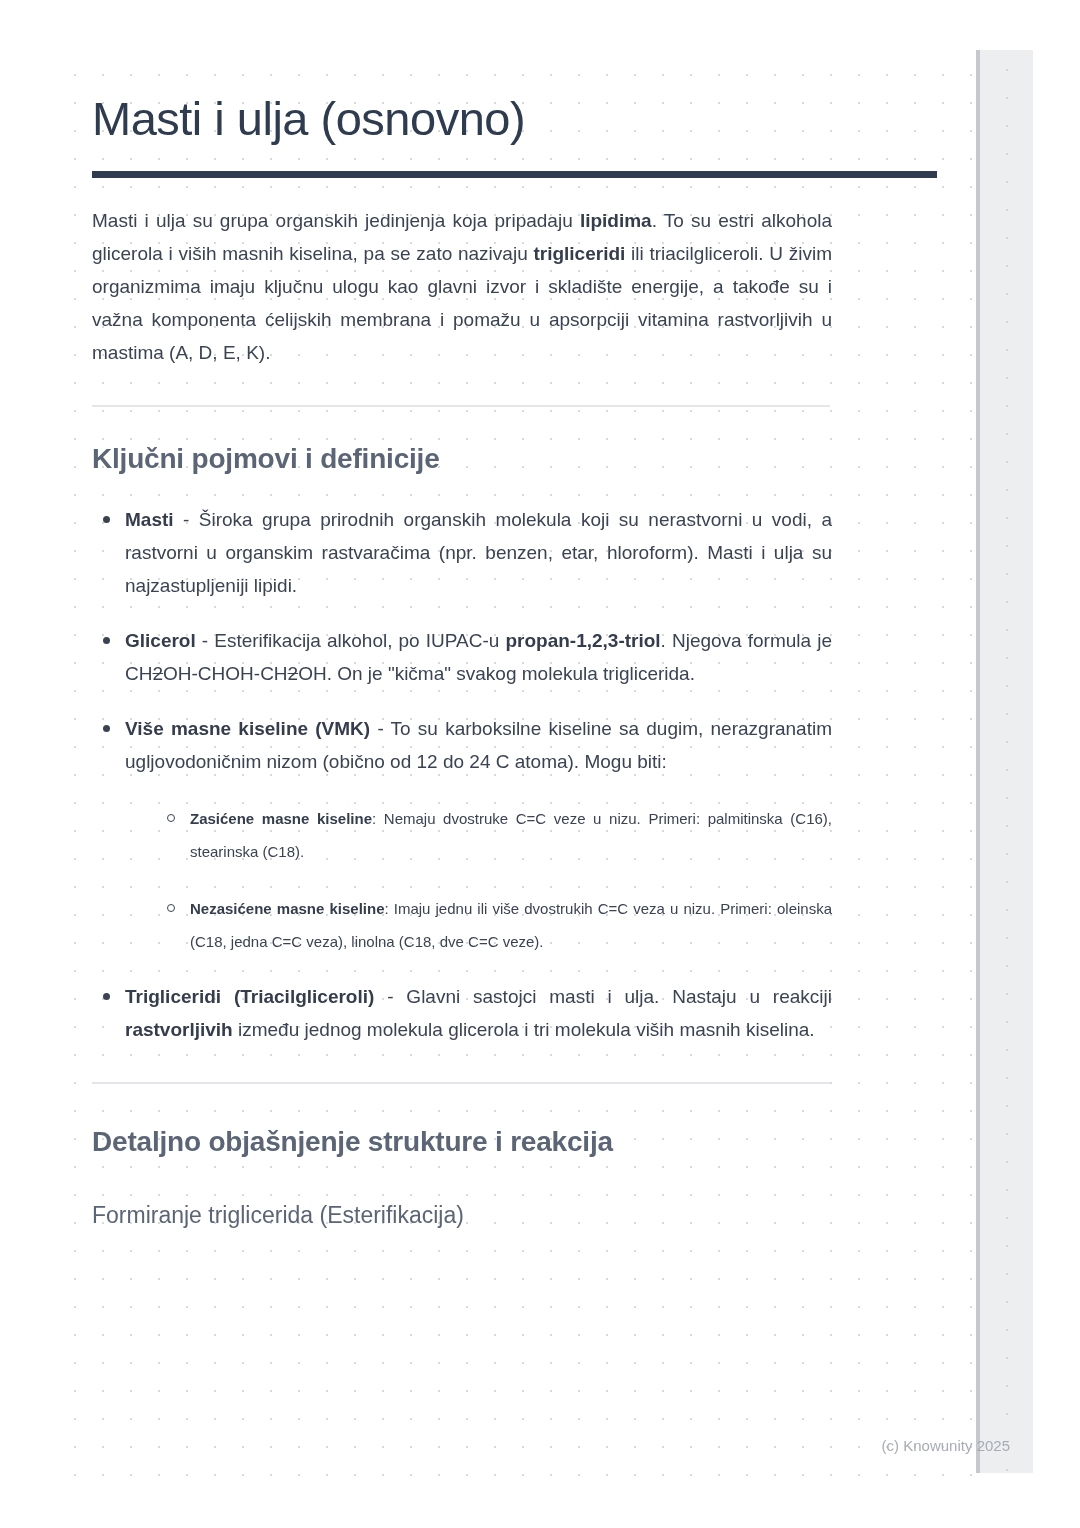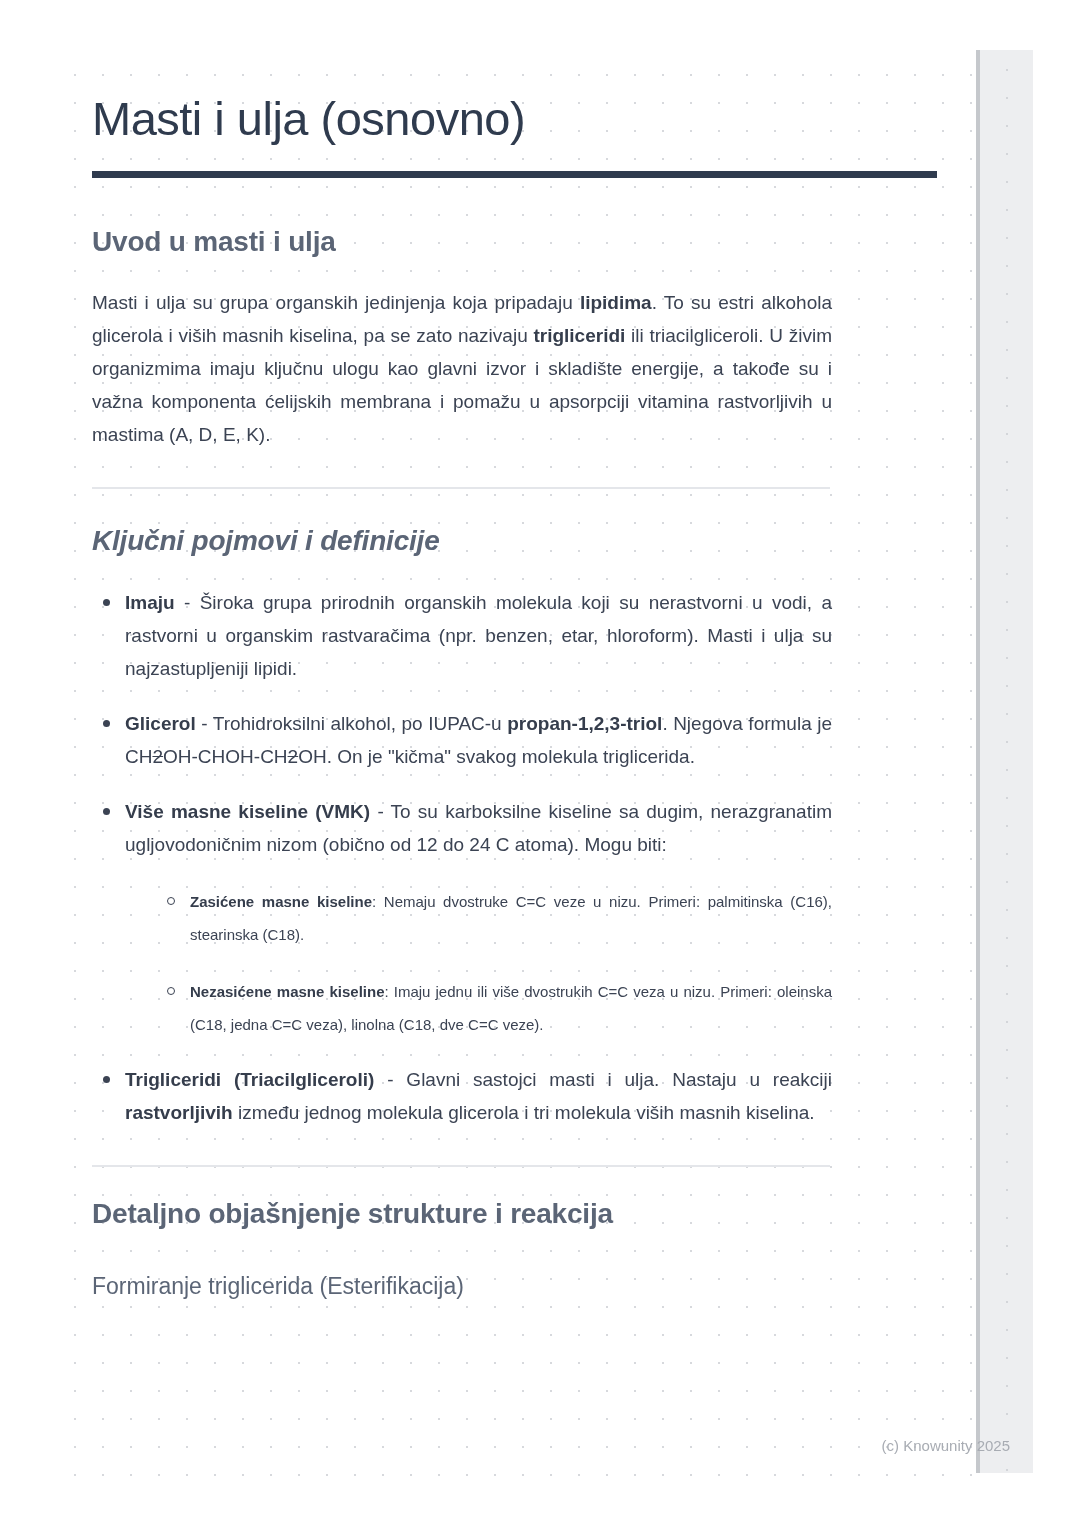--- a/index.html
+++ b/index.html
@@ -63,22 +63,22 @@
   }
 
   h2.section-heading {
     font-size: 28px;
     line-height: 1.3;
     font-weight: 600;
     letter-spacing: -0.2px;
     color: #5b6576;
   }
   .h2-intro    { margin-top: 46px; }
-  .h2-keyterms { margin-top: 34px; font-style: italic; }
-  .h2-details  { margin-top: 29px; }
+  .h2-keyterms { margin-top: 34px; }
+  .h2-details  { margin-top: 40px; }
 
   h3.sub-heading {
     margin-top: 40px;
     font-size: 23px;
     line-height: 1.3;
     font-weight: 400;
     color: #5b6576;
   }
 
   p.body-paragraph {
@@ -159,33 +159,32 @@
 
 <div class="dot-grid"></div>
 <div class="page-edge-line"></div>
 <div class="next-page-strip"></div>
 
 <div class="content">
 
   <h1 class="page-title">Masti i ulja (osnovno)</h1>
   <div class="title-rule"></div>
 
-  <h2 class="section-heading h2-intro">Uvod u masti i ulja</h2>
   <p class="body-paragraph rich"><span>Masti i ulja su grupa organskih jedinjenja koja pripadaju </span><span class="seg-bold">lipidima</span><span>. To su estri alkohola glicerola i viših masnih kiselina, pa se zato nazivaju </span><span class="seg-bold">trigliceridi</span><span> ili triacilgliceroli. U živim organizmima imaju ključnu ulogu kao glavni izvor i skladište energije, a takođe su i važna komponenta ćelijskih membrana i pomažu u apsorpciji vitamina rastvorljivih u mastima (A, D, E, K).</span></p>
 
   <div class="divider"></div>
 
   <h2 class="section-heading h2-keyterms">Ključni pojmovi i definicije</h2>
 
   <ul class="term-list">
     <li>
-      <span class="rich"><span class="seg-bold">Imaju</span><span> - Široka grupa prirodnih organskih molekula koji su nerastvorni u vodi, a rastvorni u organskim rastvaračima (npr. benzen, etar, hloroform). Masti i ulja su najzastupljeniji lipidi.</span></span>
-    </li>
-    <li>
-      <span class="rich"><span class="seg-bold">Glicerol</span><span> - Trohidroksilni alkohol, po IUPAC-u </span><span class="seg-bold">propan-1,2,3-triol</span><span>. Njegova formula je CH</span><span style="text-decoration: line-through;">2</span><span>OH-CHOH-CH</span><span style="text-decoration: line-through;">2</span><span>OH. On je "kičma" svakog molekula triglicerida.</span></span>
+      <span class="rich"><span class="seg-bold">Masti</span><span> - Široka grupa prirodnih organskih molekula koji su nerastvorni u vodi, a rastvorni u organskim rastvaračima (npr. benzen, etar, hloroform). Masti i ulja su najzastupljeniji lipidi.</span></span>
+    </li>
+    <li>
+      <span class="rich"><span class="seg-bold">Glicerol</span><span> - Esterifikacija alkohol, po IUPAC-u </span><span class="seg-bold">propan-1,2,3-triol</span><span>. Njegova formula je CH</span><span style="text-decoration: line-through;">2</span><span>OH-CHOH-CH</span><span style="text-decoration: line-through;">2</span><span>OH. On je "kičma" svakog molekula triglicerida.</span></span>
     </li>
     <li>
       <span class="rich"><span class="seg-bold">Više masne kiseline (VMK)</span><span> - To su karboksilne kiseline sa dugim, nerazgranatim ugljovodoničnim nizom (obično od 12 do 24 C atoma). Mogu biti:</span></span>
       <ul class="sub-list">
         <li>
           <span class="rich"><span class="seg-bold">Zasićene masne kiseline</span><span>: Nemaju dvostruke C=C veze u nizu. Primeri: palmitinska (C16), stearinska (C18).</span></span>
         </li>
         <li>
           <span class="rich"><span class="seg-bold">Nezasićene masne kiseline</span><span>: Imaju jednu ili više dvostrukih C=C veza u nizu. Primeri: oleinska (C18, jedna C=C veza), linolna (C18, dve C=C veze).</span></span>
         </li>

